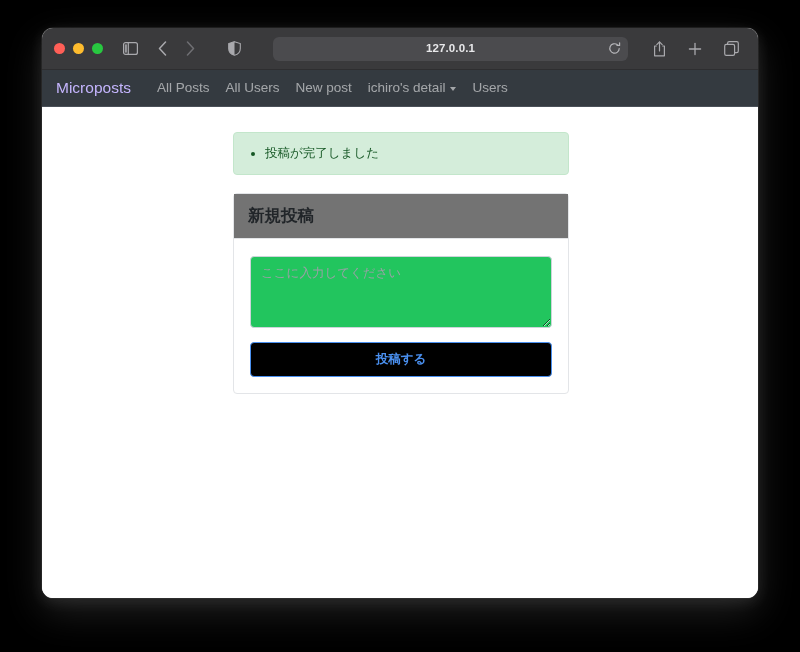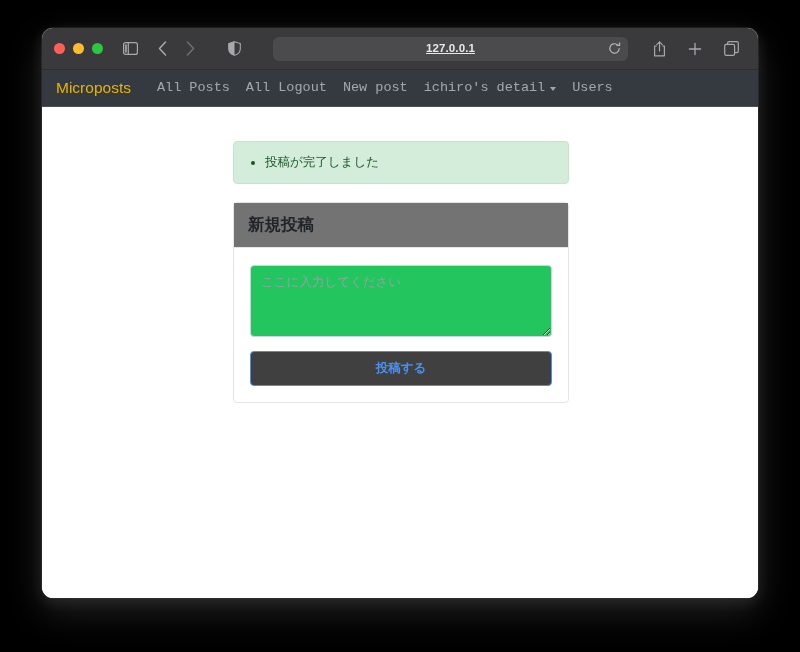--- a/index.html
+++ b/index.html
@@ -68,21 +68,20 @@
     justify-content: center;
     position: relative;
     padding: 0 10px;
   }
   .url-text {
     font-size: 11.5px;
     color: #e8e8ea;
     font-weight: 600;
     letter-spacing: 0.1px;
     line-height: 1;
-    text-decoration: underline;
   }
   .reload-btn {
     position: absolute;
     right: 7px; top: 50%;
     transform: translateY(-50%);
     color: #b6b6ba;
     width: 14px; height: 14px;
     display: flex; align-items: center; justify-content: center;
   }
   .toolbar-right { display: flex; gap: 14px; align-items: center; margin-left: 10px; margin-right: 4px; }
@@ -90,26 +89,26 @@
   
   .navbar {
     height: 37px;
     background: #343a40;
     display: flex;
     align-items: center;
     padding: 0 14px;
     border-bottom: 1px solid #4a5058;
   }
   .brand {
-    color: #eab308;
+    color: #c4b5fd;
     font-size: 15.5px;
     margin-right: 18px;
     white-space: nowrap;
   }
-  .nav-links { display: flex; align-items: center; gap: 0; font-family: Liberation Mono, monospace; }
+  .nav-links { display: flex; align-items: center; gap: 0; }
   .nav-link {
     color: rgba(255,255,255,0.55);
     font-size: 13.5px;
     padding: 0 8px;
     white-space: nowrap;
     display: flex;
     align-items: center;
     gap: 5px;
     line-height: 1;
   }
@@ -124,21 +123,21 @@
 
   
   .page {
     background: #ffffff;
     height: 491px;
     padding-top: 22px;
     overflow: hidden;
   }
   .container {
     width: 336px;
-    margin: 12px auto;
+    margin: 3px auto;
     margin-left: 191px;
   }
 
   
   .alert {
     background: #d4edda;
     border: 1px solid #c3e6cb;
     border-radius: 4px;
     color: #155724;
     padding: 11px 14px;
@@ -185,21 +184,21 @@
     outline: none;
     display: block;
     background: #22c55e;
   }
   .form-textarea::placeholder { color: #9aa0a6; }
 
   .btn-submit {
     width: 100%;
     margin-top: 14px;
     padding: 8px 10px;
-    background: #404040;
+    background: #000000;
     border: 1px solid #4a90f0;
     border-radius: 4px;
     color: #4a90f0;
     font-size: 12.5px;
     font-weight: bold;
     font-family: "Liberation Sans", sans-serif;
     cursor: pointer;
     line-height: 1.4;
   }
 </style>
@@ -279,21 +278,21 @@
       </div>
     </div>
 
     <div class="navbar">
       <span class="brand">Microposts</span>
       <div class="nav-links">
         <span class="nav-link">
           <span>All Posts</span>
         </span>
         <span class="nav-link">
-          <span>All Logout</span>
+          <span>All Users</span>
         </span>
         <span class="nav-link">
           <span>New post</span>
         </span>
         <span class="nav-link">
           <span>ichiro's detail</span>
           <span class="caret"></span>
         </span>
         <span class="nav-link">
           <span>Users</span>

